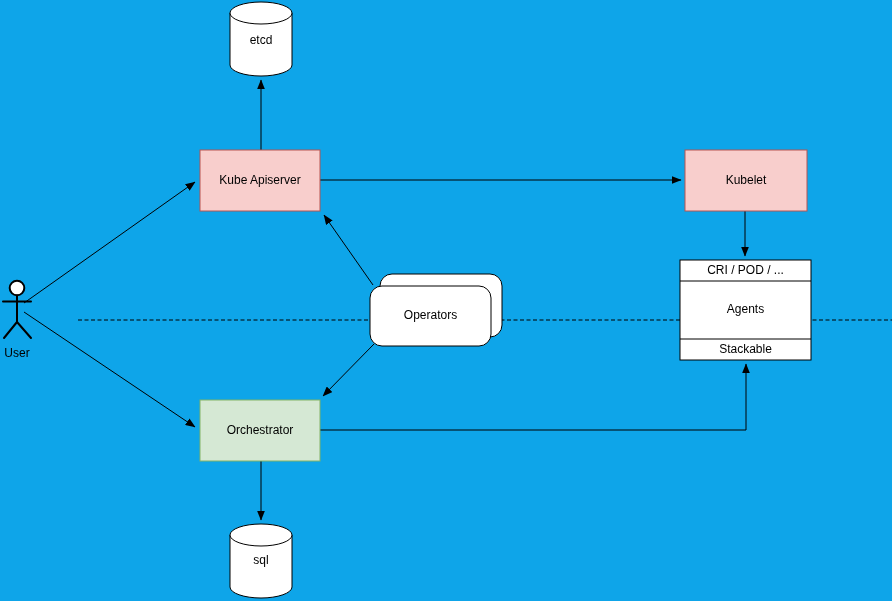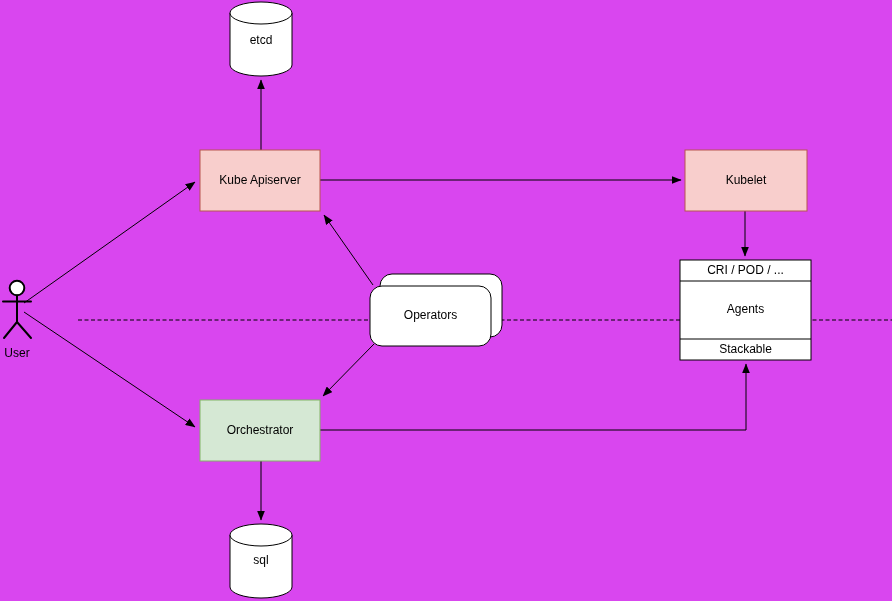--- a/index.html
+++ b/index.html
@@ -7,21 +7,21 @@
     padding: 0;
     background: #ffffff;
   }
   body {
     font-family: "Liberation Sans", sans-serif;
   }
   #canvas {
     position: relative;
     width: 892px;
     height: 601px;
-    background: #d946ef;
+    background: #0ea5e9;
     overflow: hidden;
   }
   svg.diagram {
     display: block;
     width: 892px;
     height: 601px;
   }
   .node-shape {
     stroke-width: 1;
   }

